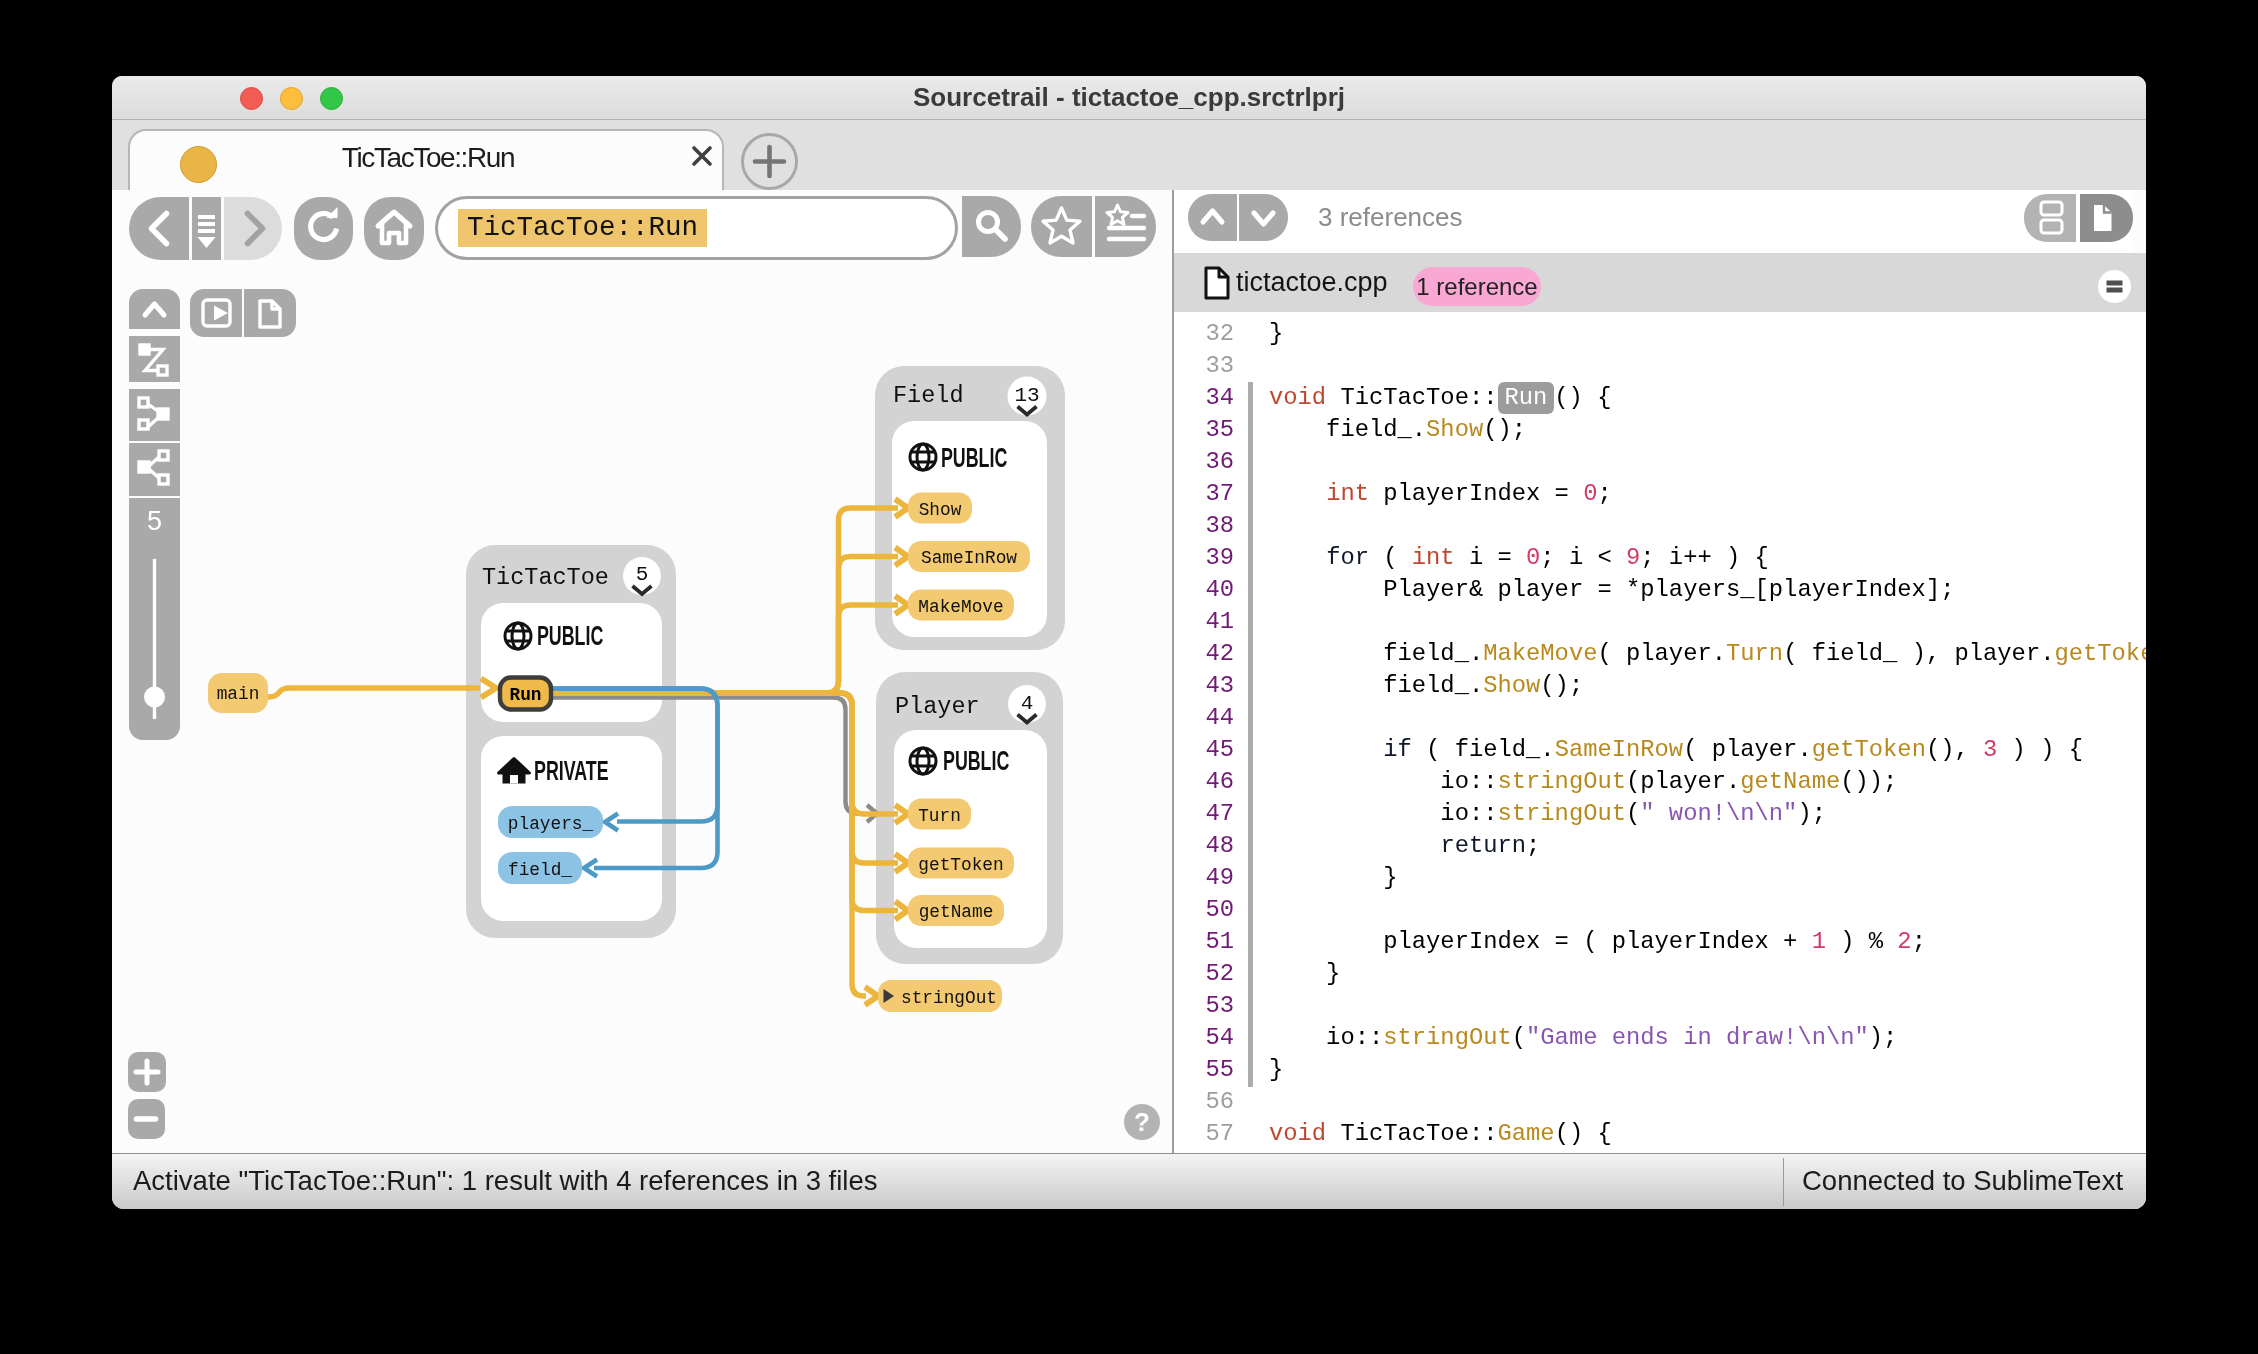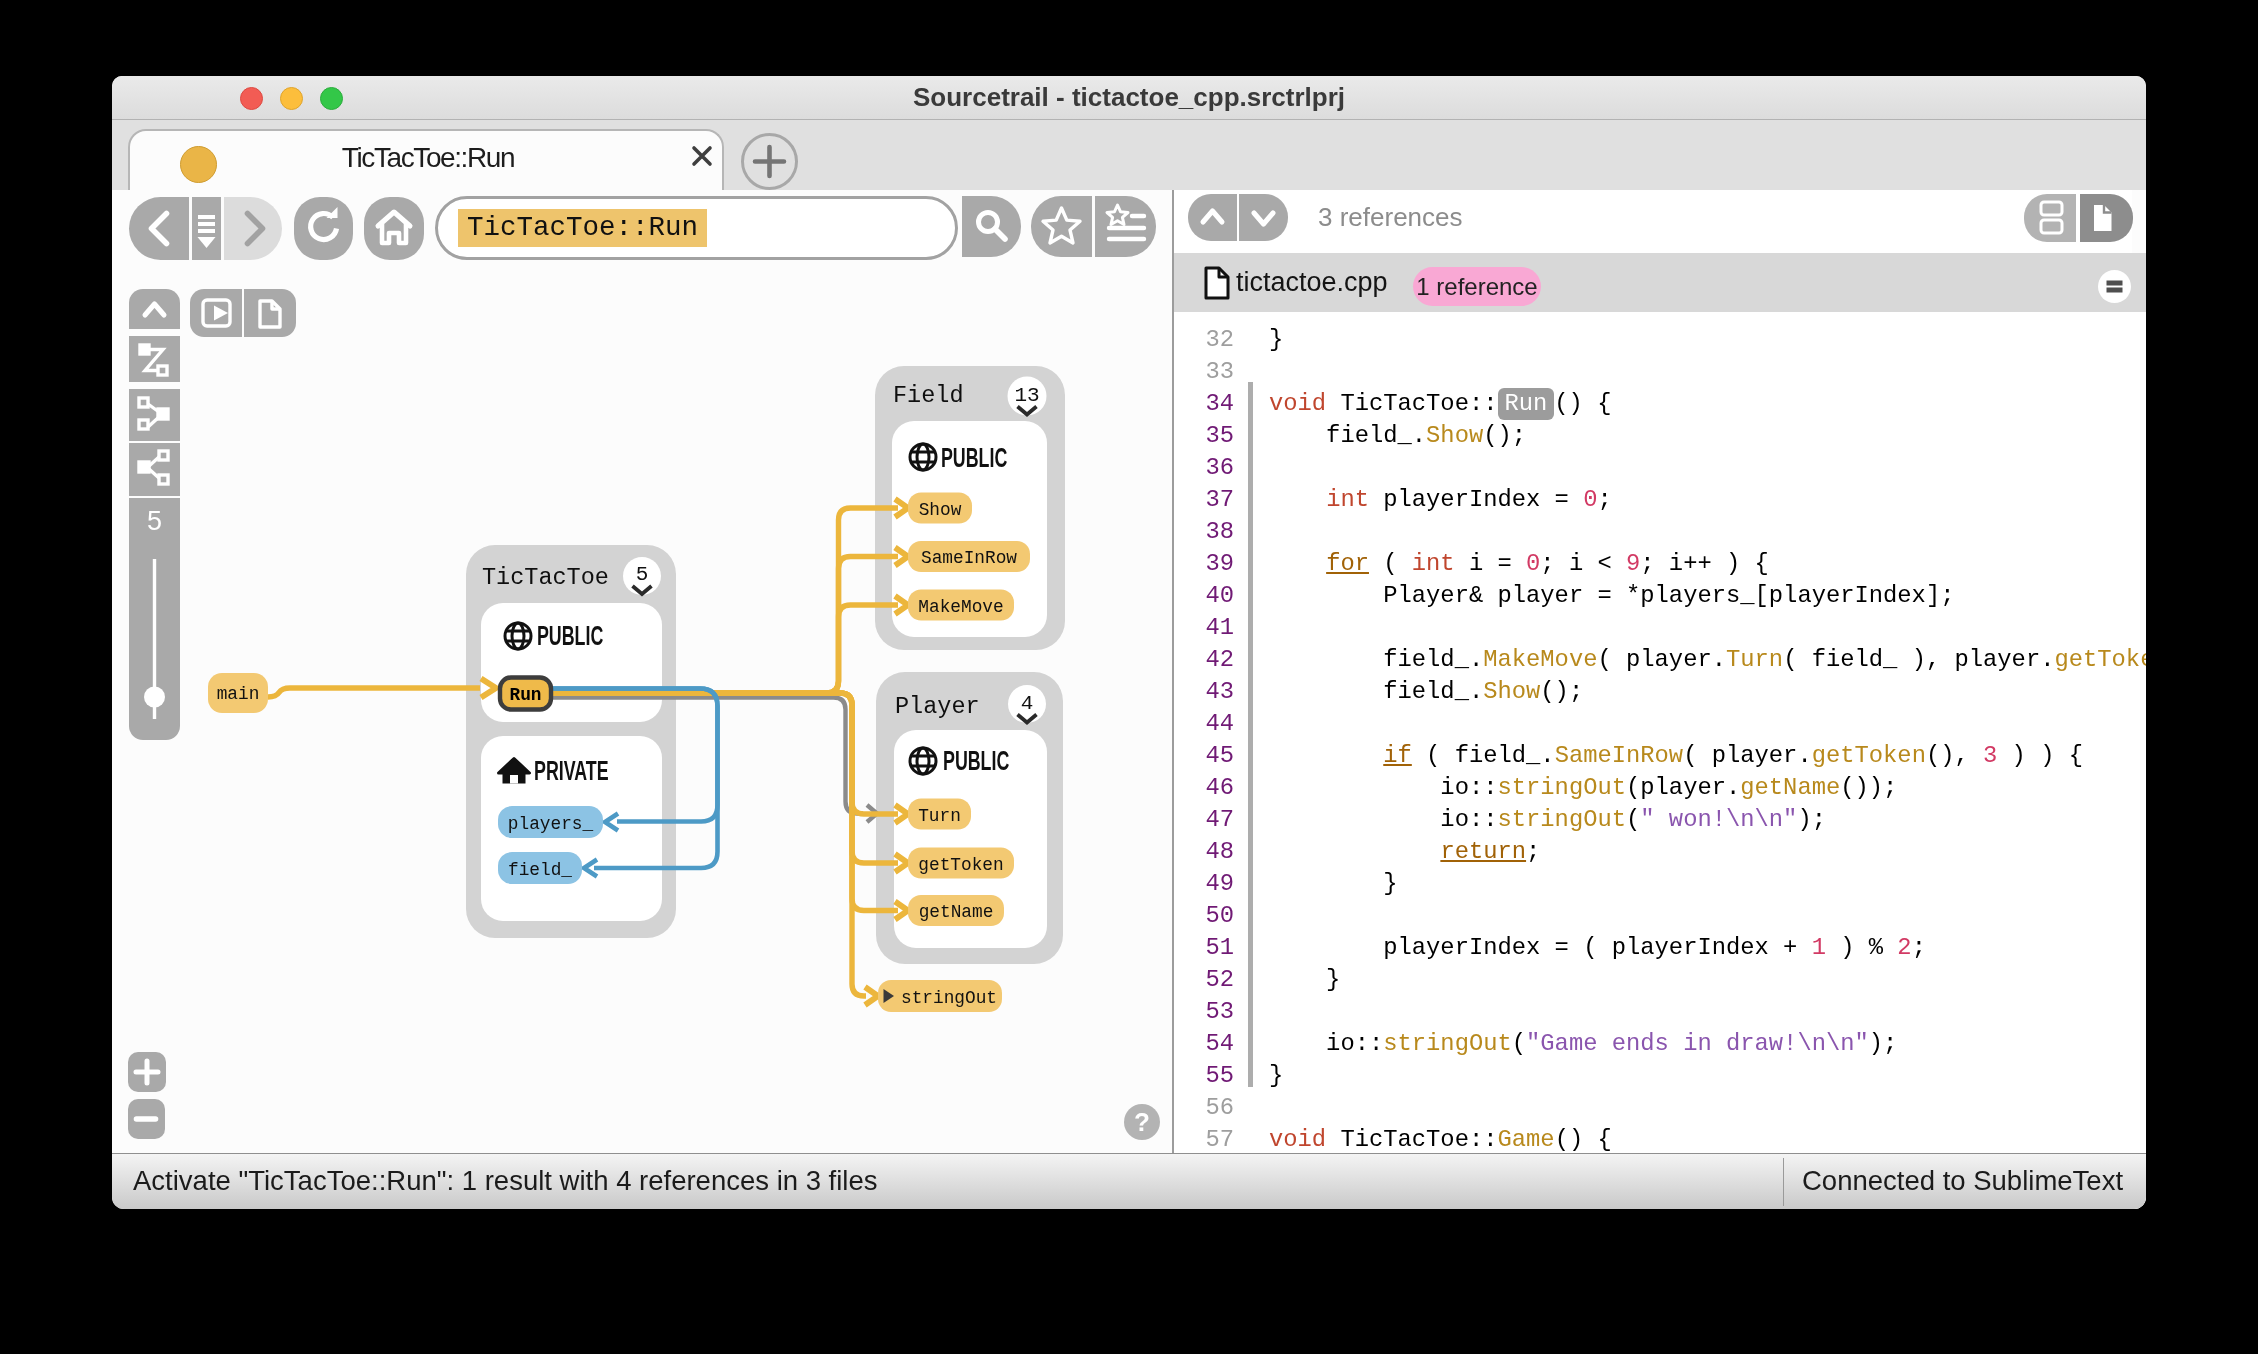--- a/index.html
+++ b/index.html
@@ -30,27 +30,27 @@
 #field{position:absolute;left:323px;top:6px;width:523px;height:64px;background:#fff;
   border:3px solid #a2a2a2;border-radius:32px;box-sizing:border-box;}
 #fieldhl{position:absolute;left:20px;top:10px;height:38px;background:#eec46c;
   font-family:"Liberation Mono",monospace;font-size:27.5px;color:#111;line-height:38px;padding:0 9px;}
 
 #status{left:0;top:1077px;width:2034px;height:56px;background:linear-gradient(#f4f4f4,#c9c9c9);
   border-top:1px solid #8f8f8f;box-sizing:border-box;font-size:27.5px;color:#1b1b1b;}
 
 #refbar{left:1062px;top:114px;width:958px;height:63px;background:#fff;}
 #filerow{left:1062px;top:177px;width:972px;height:59px;background:#d8d8d8;}
-#code{left:1062px;top:236px;width:972px;height:1020px;background:#fff;overflow:hidden;padding-top:12px;box-sizing:border-box;
+#code{left:1062px;top:236px;width:972px;height:1020px;background:#fff;overflow:hidden;padding-top:6px;box-sizing:border-box;
   font-family:"Liberation Mono",monospace;font-size:23.8px;}
 .row{height:32px;line-height:32px;white-space:pre;display:flex;}
 .ln{width:60px;text-align:right;color:#9e9e9e;flex:none;}
 .lnA{color:#701a75;}
 .ct{padding-left:35px;flex:none;}
-.k{color:#c0462e;} .c{color:#a16207;text-decoration:underline;} .f{color:#b8891c;} .n{color:#d23a64;} .s{color:#8a55ae;}
+.k{color:#c0462e;} .c{color:#0f172a;} .f{color:#b8891c;} .n{color:#d23a64;} .s{color:#8a55ae;}
 #scopebar{left:1136px;top:306px;width:5px;height:705px;background:#adadad;}
 .chip{display:inline-block;background:#9c9c9c;color:#fff;border-radius:6px;padding:0 7px;}
 #divider{left:1060px;top:114px;width:2px;height:963px;background:#9c9c9c;}
 </style>
 </head>
 <body>
 <div id="page">
 <div id="win">
   <div class="abs" id="titlebar"></div>
   <div class="dot" style="left:128px;background:#f25c54;border:1px solid #dd4a42;"></div>

